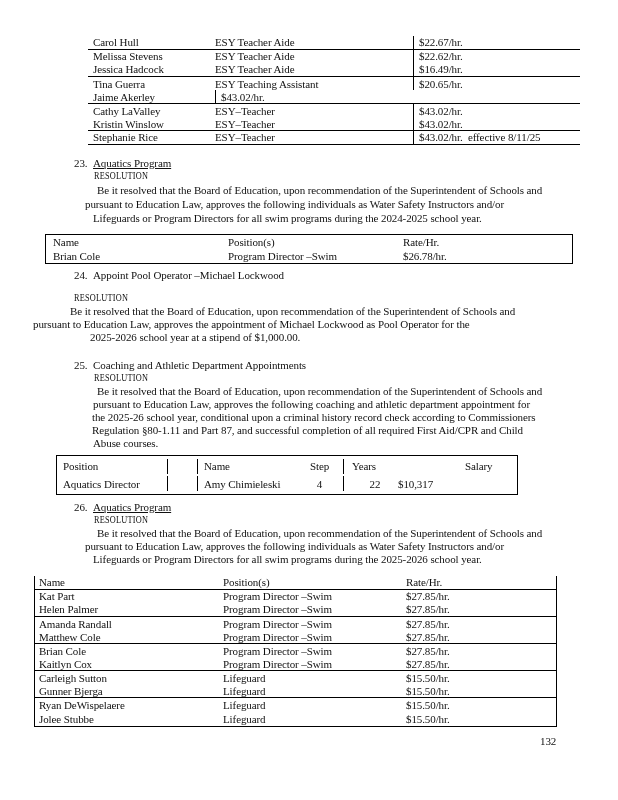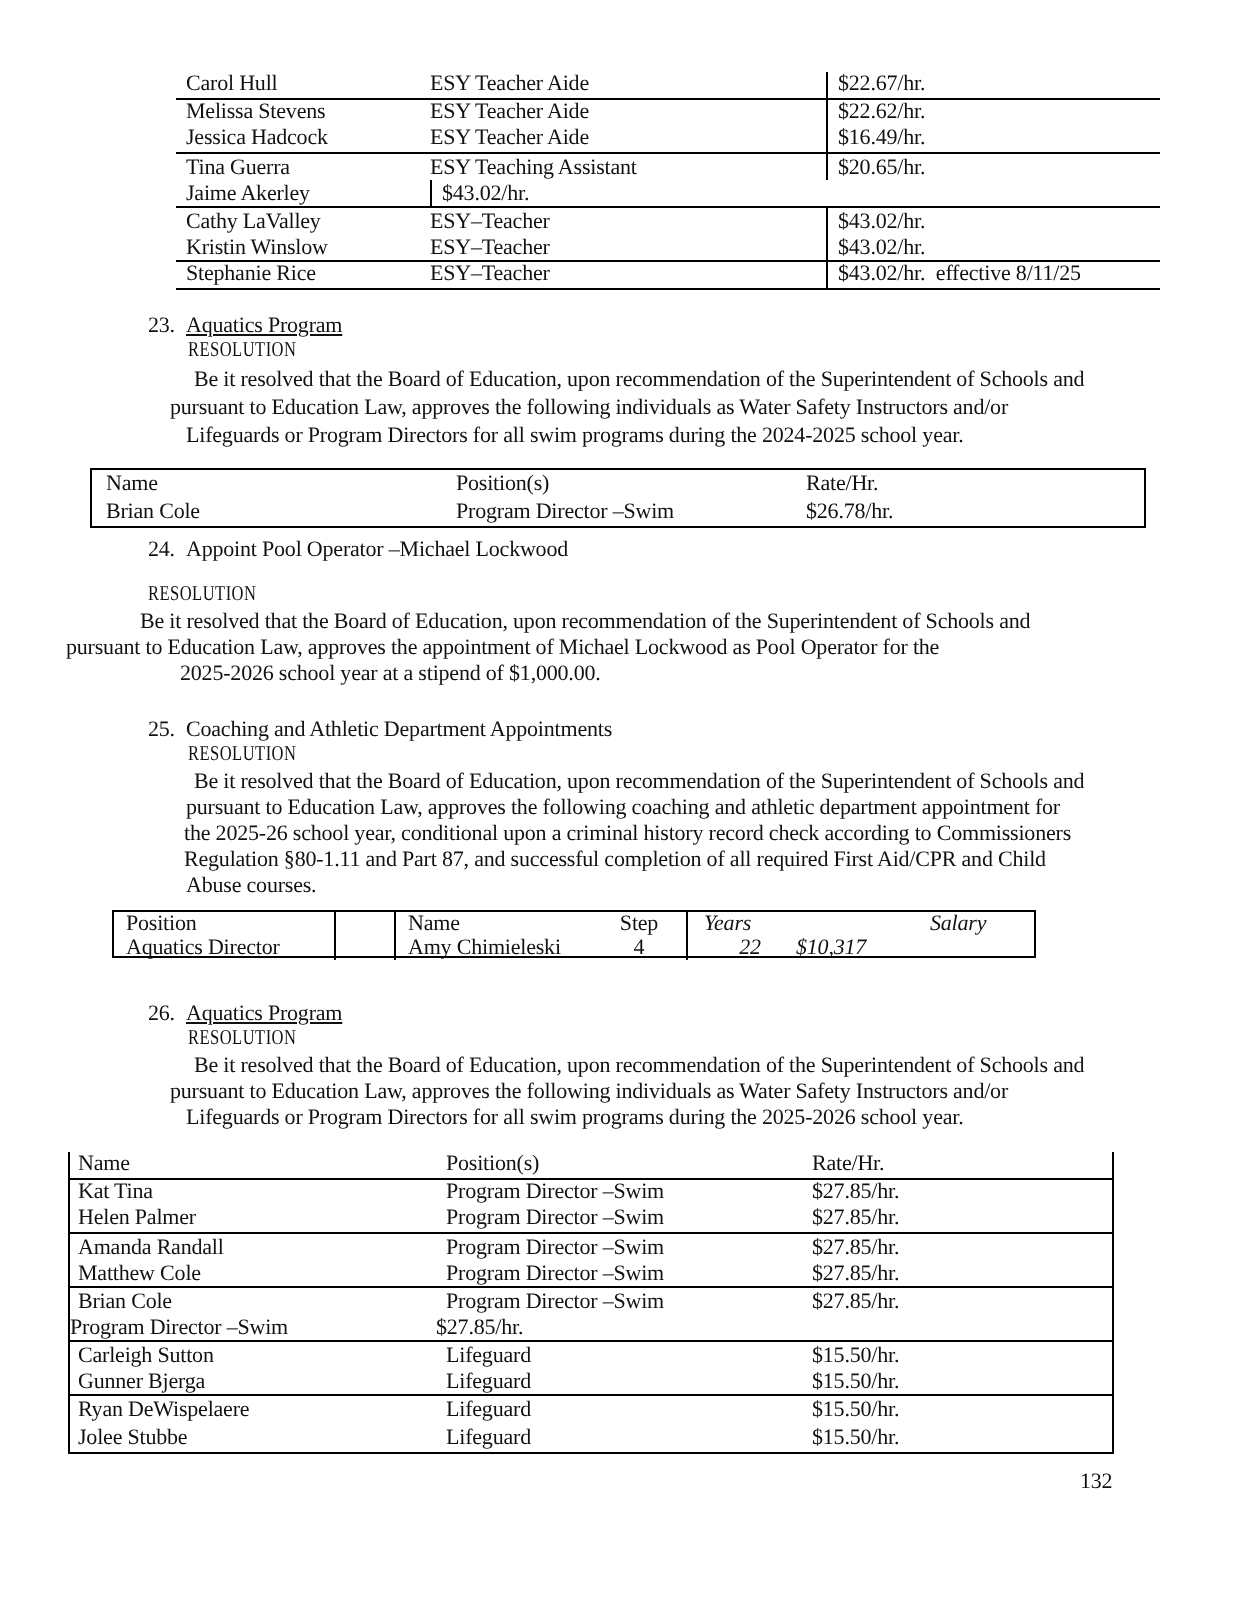--- a/index.html
+++ b/index.html
@@ -26,28 +26,28 @@
   .res{position:absolute;font-size:10.6px;letter-spacing:0.3px;transform:scaleX(0.78);transform-origin:0 50%;line-height:12px;}
   .pline{position:absolute;line-height:12px;width:560px;}
   
   .box23{left:45px;top:234px;width:528px;height:30px;border:1.5px solid #000;
          display:flex;flex-direction:column;justify-content:space-evenly;}
   .box23 .grow{height:13px;}
   .box23 .c1{width:182px;padding-left:7px;}
   .box23 .c2{width:175px;}
   .box23 .c3{flex:1;}
   
-  .box25{left:56px;top:455px;width:462px;height:24px;border:1.5px solid #000;
+  .box25{left:56px;top:455px;width:462px;height:40px;border:1.5px solid #000;
          display:flex;flex-direction:column;justify-content:space-evenly;}
   .box25 .grow{height:15px;}
   .box25 .ca{width:111px;padding-left:6px;border-right:1.4px solid #000;align-self:stretch;display:flex;align-items:center;}
   .box25 .cb{width:30px;border-right:1.4px solid #000;align-self:stretch;}
   .box25 .cc{width:98px;padding-left:6px;}
   .box25 .cd{width:48px;text-align:center;border-right:1.4px solid #000;align-self:stretch;display:flex;align-items:center;justify-content:center;}
-  .box25 .ce{flex:1;padding-left:8px;display:flex;align-items:flex-start;font-style:italic;}
+  .box25 .ce{flex:1;padding-left:8px;display:flex;align-items:flex-start;}
   .box25 .yrs{display:inline-block;width:46px;}
   .box25 .yrs.ctr{text-align:center;}
   .box25 .salhdr{margin-left:67px;}
   
   .swim{left:34px;top:576px;width:523px;border-left:1.5px solid #000;border-right:1.5px solid #000;border-bottom:1.6px solid #000;}
   .swim .ghead{height:14.5px;border-bottom:1.6px solid #000;}
   .swim .grow{height:13.6px;}
   .swim .c1{width:188px;padding-left:4px;}
   .swim .c2{width:183px;}
   .swim .c3{flex:1;}
@@ -174,21 +174,21 @@
   <div class="pline t" style="left:85px;top:540px;">pursuant to Education Law, approves the following individuals as Water Safety Instructors and/or</div>
   <div class="pline t" style="left:93px;top:553px;">Lifeguards or Program Directors for all swim programs during the 2025-2026 school year.</div>
 
   <div class="grptable swim">
     <div class="grow ghead">
       <div class="c1 t">Name</div>
       <div class="c2 t">Position(s)</div>
       <div class="c3 t">Rate/Hr.</div>
     </div>
     <div class="grow">
-      <div class="c1 t">Kat Tina</div>
+      <div class="c1 t">Kat Part</div>
       <div class="c2 t">Program Director –Swim</div>
       <div class="c3 t">$27.85/hr.</div>
     </div>
     <div class="grow sep">
       <div class="c1 t">Helen Palmer</div>
       <div class="c2 t">Program Director –Swim</div>
       <div class="c3 t">$27.85/hr.</div>
     </div>
     <div class="grow">
       <div class="c1 t">Amanda Randall</div>
@@ -199,20 +199,21 @@
       <div class="c1 t">Matthew Cole</div>
       <div class="c2 t">Program Director –Swim</div>
       <div class="c3 t">$27.85/hr.</div>
     </div>
     <div class="grow">
       <div class="c1 t">Brian Cole</div>
       <div class="c2 t">Program Director –Swim</div>
       <div class="c3 t">$27.85/hr.</div>
     </div>
     <div class="grow sep">
+      <div class="c1 t">Kaitlyn Cox</div>
       <div class="c2 t">Program Director –Swim</div>
       <div class="c3 t">$27.85/hr.</div>
     </div>
     <div class="grow">
       <div class="c1 t">Carleigh Sutton</div>
       <div class="c2 t">Lifeguard</div>
       <div class="c3 t">$15.50/hr.</div>
     </div>
     <div class="grow sep">
       <div class="c1 t">Gunner Bjerga</div>

